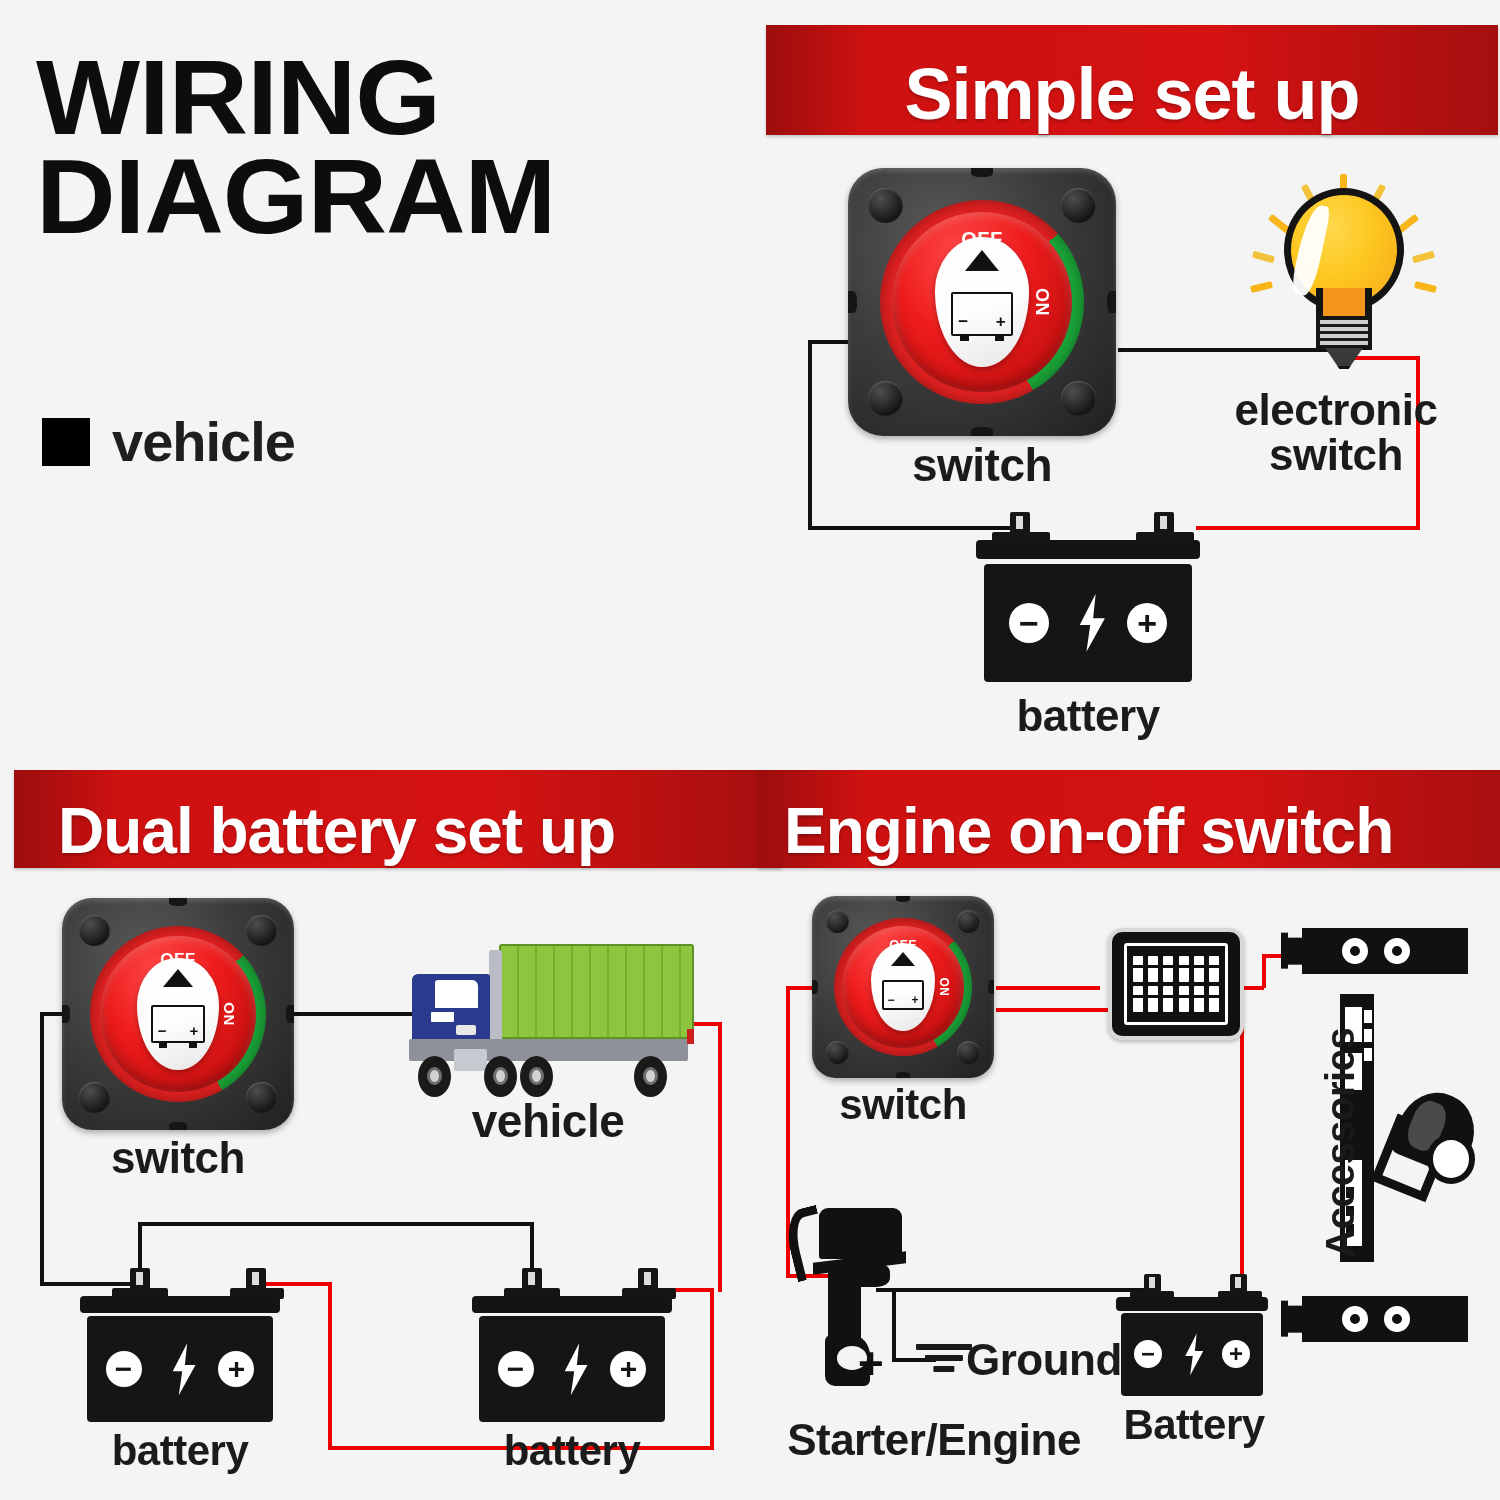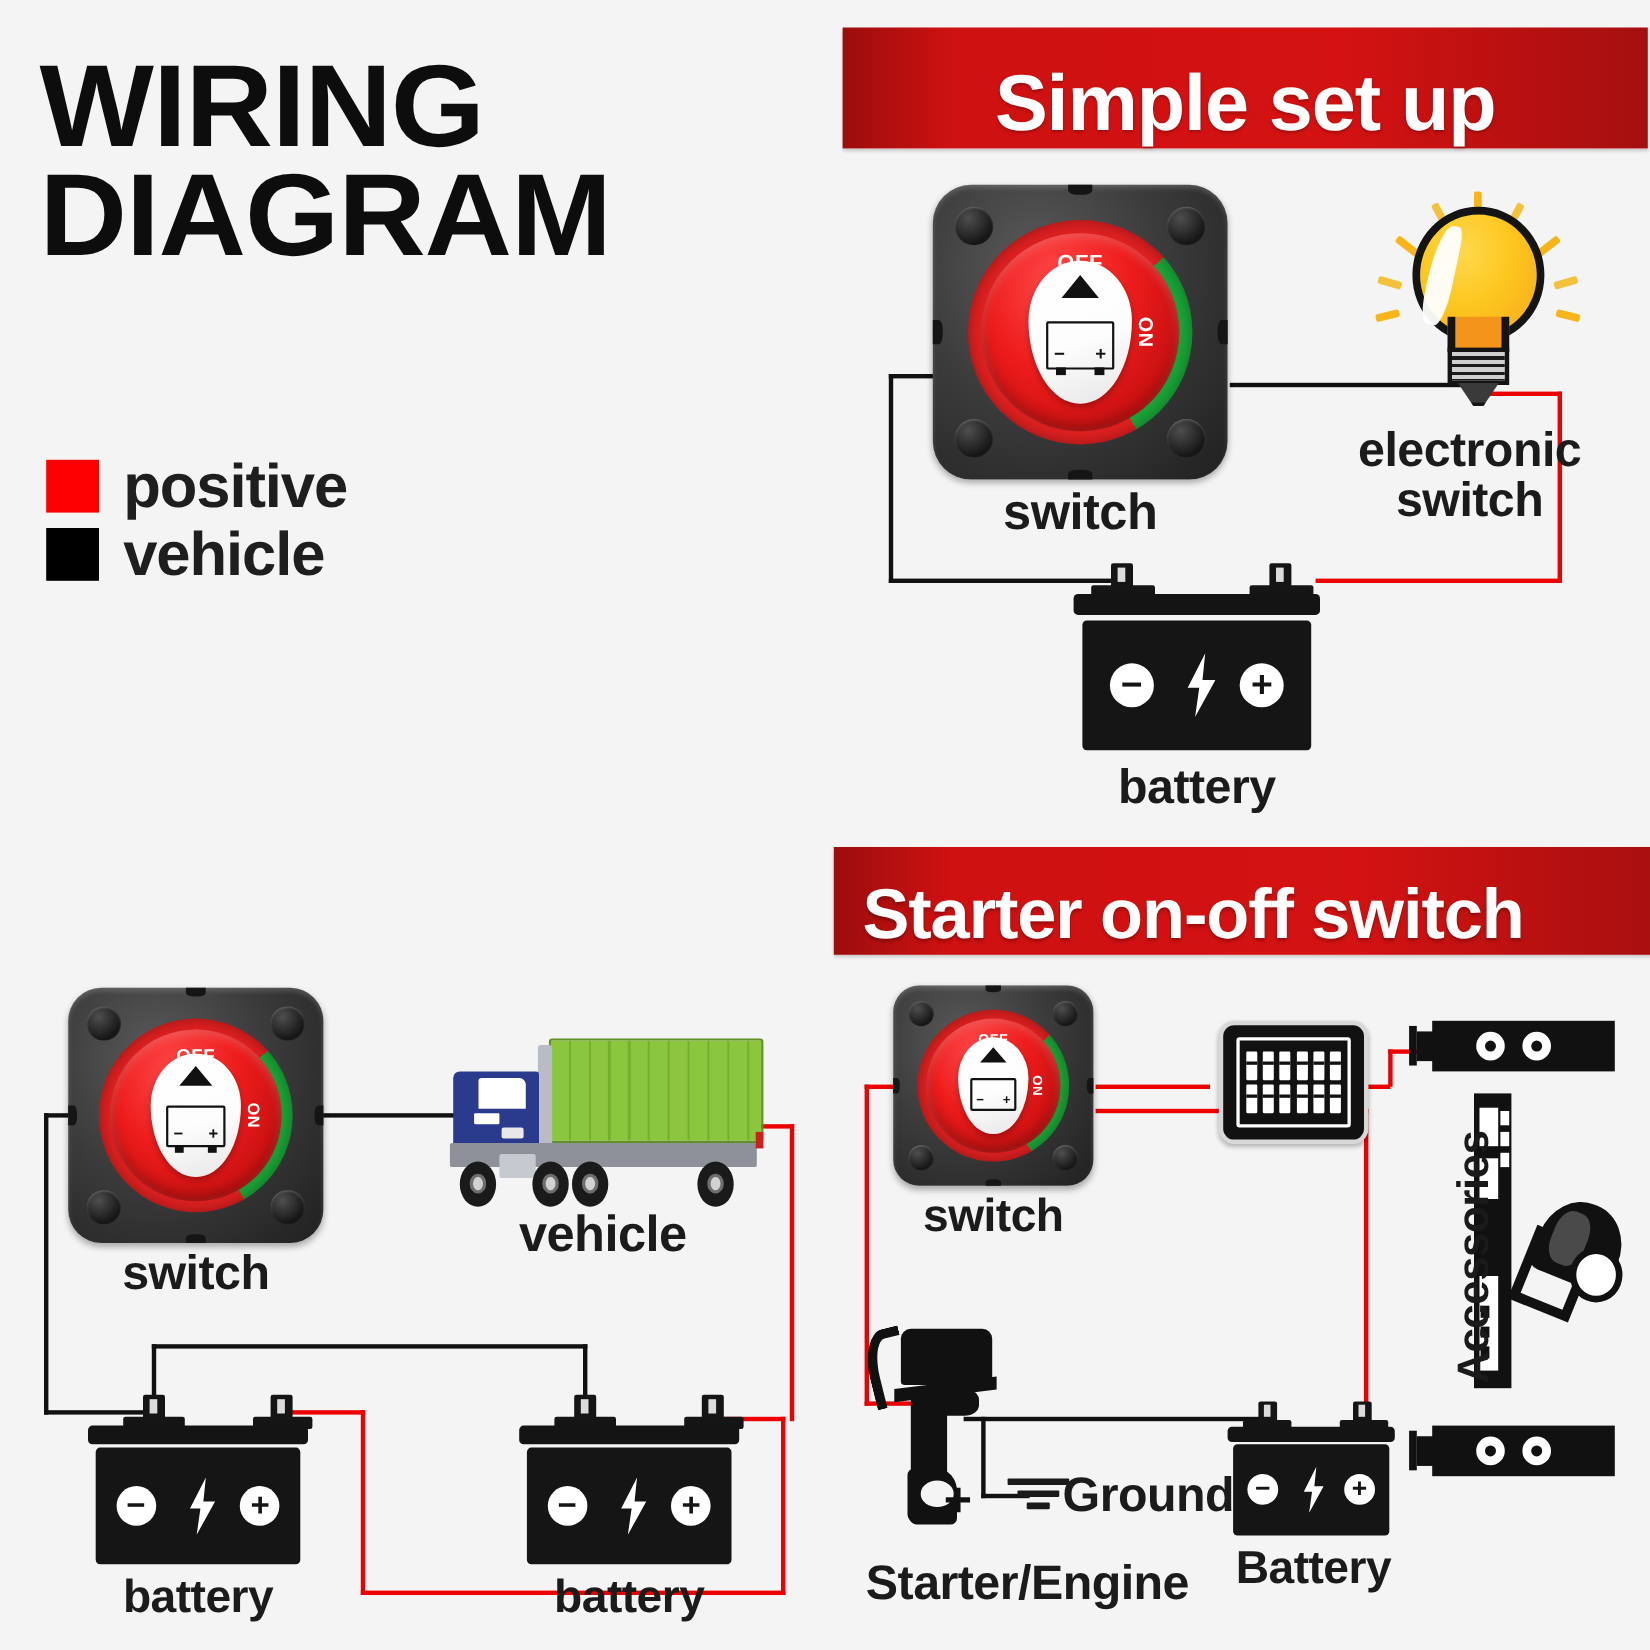--- a/index.html
+++ b/index.html
@@ -276,34 +276,33 @@
 
 <div class="root">
 
   <div class="abs lbl" id="title" style="text-align:left;">
     <span class="l1">WIRING</span>
     <span class="l2">DIAGRAM</span>
   </div>
 
   <div class="abs" id="legend">
     <div class="legend-row">
-      <div class="swatch" style="background:#ff0000;"></div>
-      <div class="legend-label">positive</div>
-    </div>
-    <div class="legend-row">
       <div class="swatch" style="background:#000000;"></div>
       <div class="legend-label">vehicle</div>
     </div>
   </div>
 
   <div class="banner" id="banner-simple">
     <span>Simple set up</span>
   </div>
+  <div class="banner" id="banner-dual">
+    <span>Dual battery set up</span>
+  </div>
   <div class="banner" id="banner-single">
-    <span>Starter on-off switch</span>
+    <span>Engine on-off switch</span>
   </div>
 
   <div class="w-v neg" style="left:808px;top:340px;height:190px;"></div>
   <div class="w-h neg" style="left:808px;top:526px;width:212px;"></div>
   <div class="w-h neg" style="left:808px;top:340px;width:56px;"></div>
 
   <div class="w-h neg" style="left:1118px;top:348px;width:222px;"></div>
 
   <div class="w-v pos" style="left:1416px;top:356px;height:172px;"></div>
   <div class="w-h pos" style="left:1336px;top:356px;width:84px;"></div>

